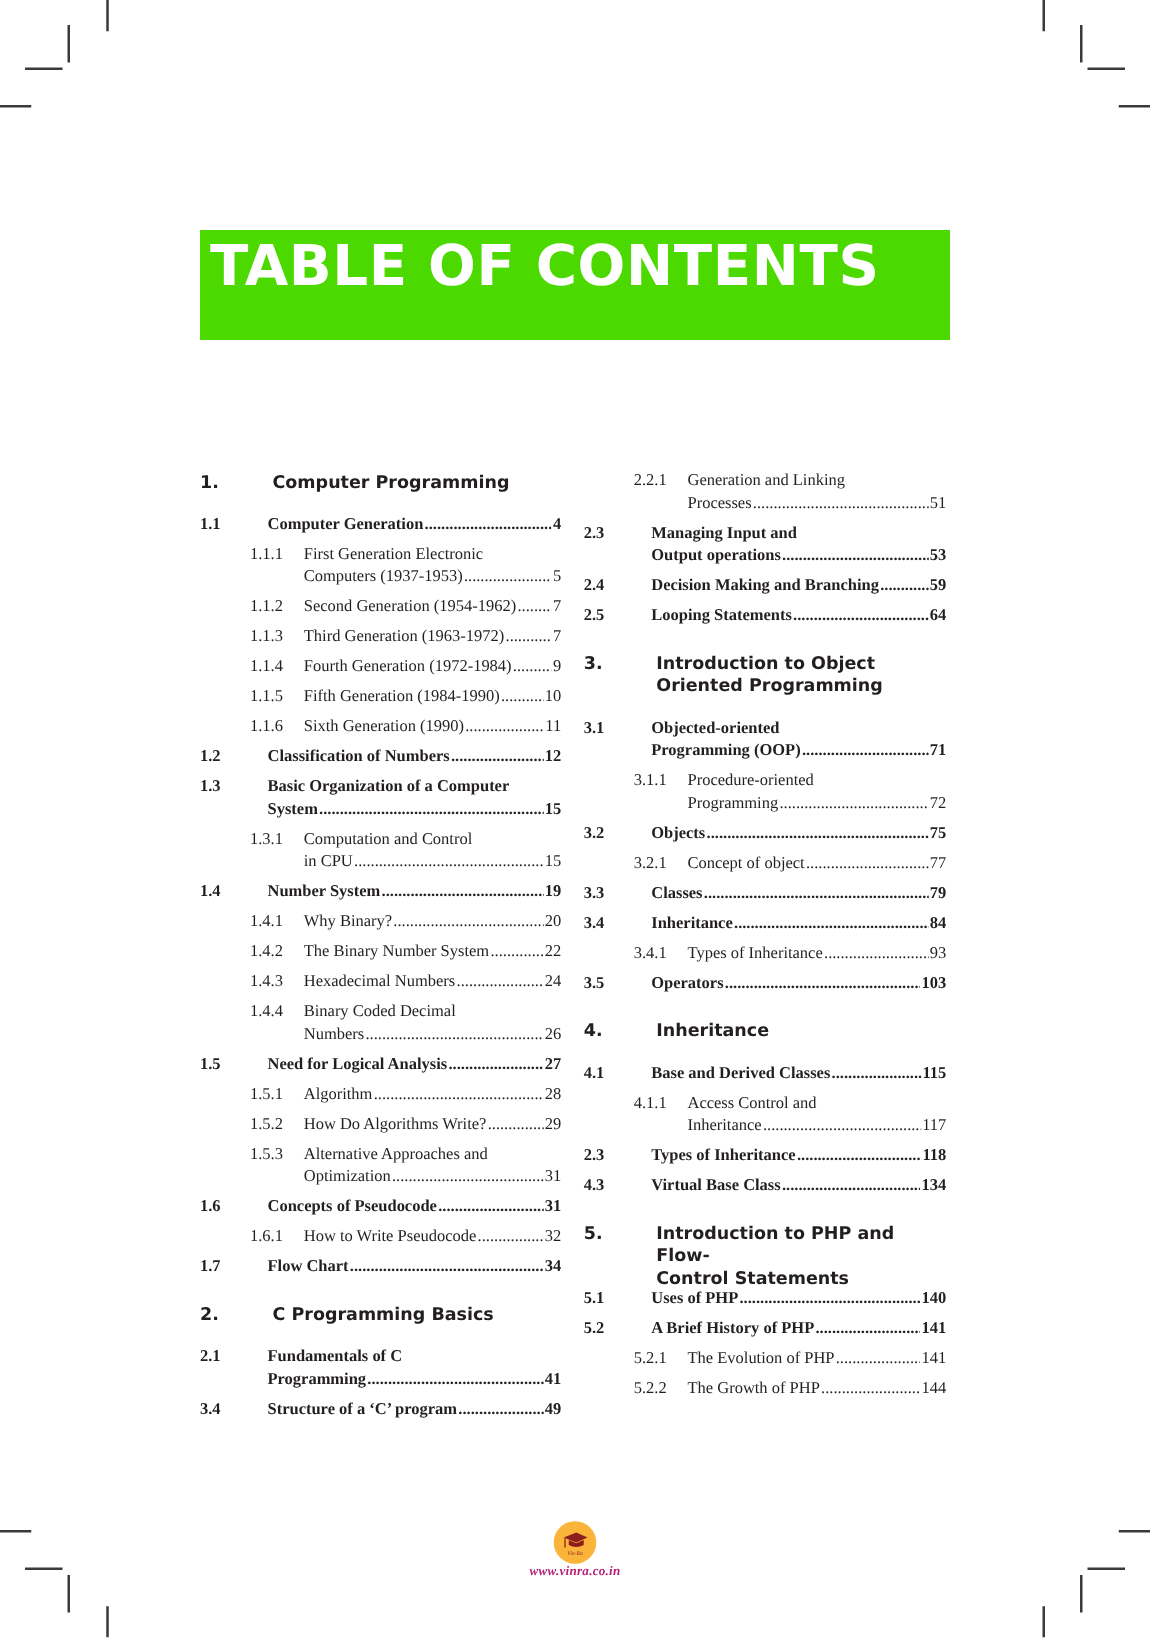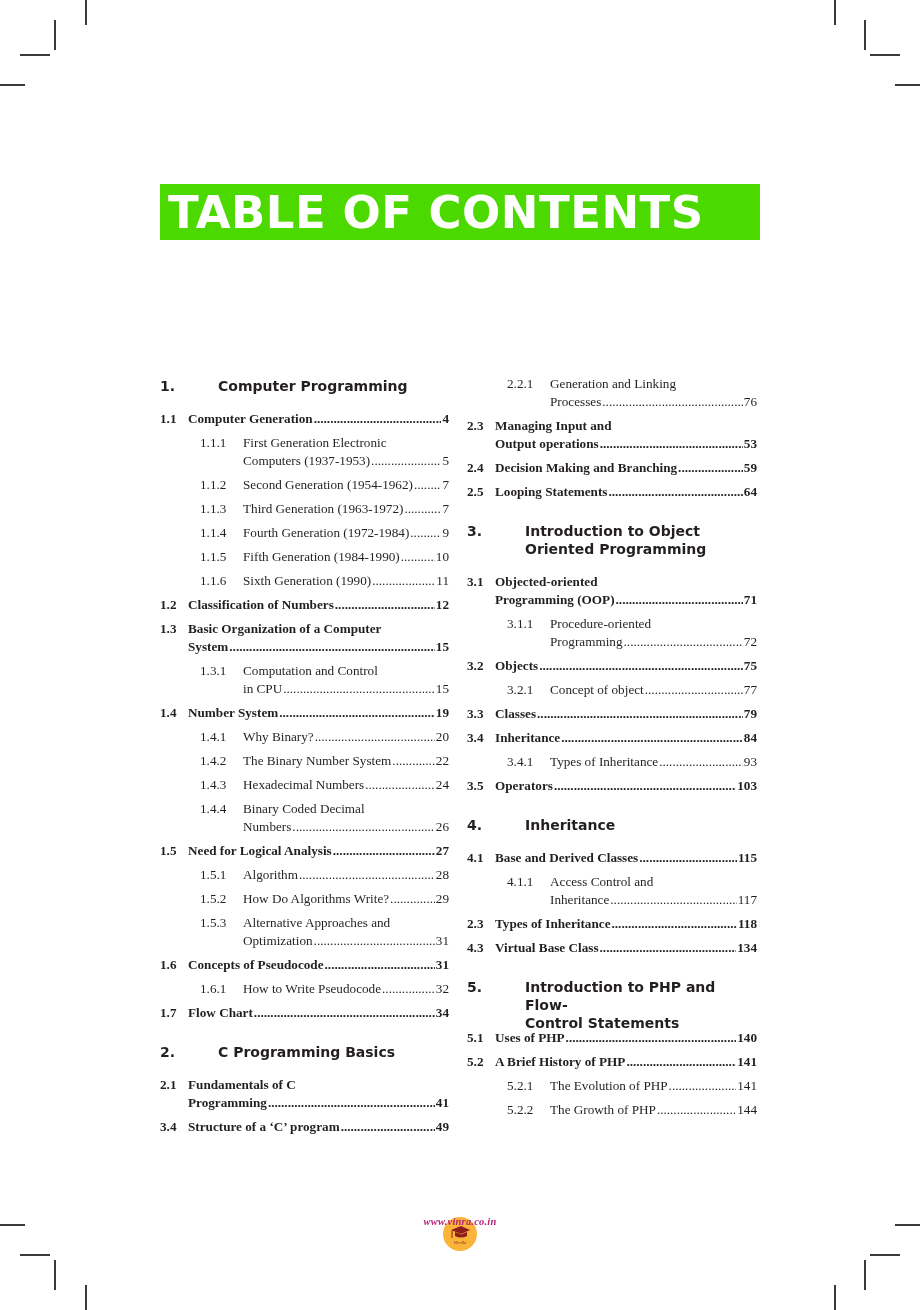--- a/index.html
+++ b/index.html
@@ -1,46 +1,46 @@
 <!DOCTYPE html>
 <html><head>
 <meta charset="utf-8">
 <style>
   html, body { margin: 0; padding: 0; background: #ffffff; }
   body { width: 920px; height: 1310px; position: relative; overflow: hidden;
          font-family: "Liberation Serif", "DejaVu Serif", serif; color: #231f20; }
   .crop { position: absolute; background: #3a3a3a; }
-  .banner { position: absolute; left: 160px; top: 184px; width: 600px; height: 56px;
+  .banner { position: absolute; left: 160px; top: 184px; width: 600px; height: 88px;
             background: #4cd900; }
   .banner-title { position: absolute; left: 8px; top: 6px; color: #ffffff;
                   font-family: "DejaVu Sans", "Liberation Sans", sans-serif; font-weight: bold;
                   font-size: 45px; letter-spacing: 0.5px; line-height: 1; transform: scaleY(1.0); }
   .col { position: absolute; top: 0; }
   .col-left { left: 160px; width: 289px; }
   .col-right { left: 467px; width: 290px; }
   .entry { position: absolute; left: 0; right: 0; font-size: 13.2px; line-height: 18px; }
   .num { position: absolute; left: 0; top: 0; }
   .txt { position: absolute; top: 0; right: 0; }
   .lvl-ch .num, .lvl-ch .txt { font-family: "DejaVu Sans", "Liberation Sans", sans-serif;
          font-weight: bold; font-size: 14px; }
   .lvl-1 { font-weight: bold; }
-  .lvl-1 .txt { left: 28px; }
+  .lvl-1 .txt { left: 54px; }
   .lvl-ch .txt { left: 42px; margin-left: 16px; }
   .lvl-2 .num { left: 40px; }
   .lvl-2 .txt { left: 83px; }
   .line { display: flex; align-items: flex-end; white-space: nowrap; }
   .line .t { flex: 0 0 auto; }
   .line .dots { flex: 1 1 auto; overflow: hidden; white-space: nowrap; letter-spacing: 0px;
                 margin: 0 1px; }
   .line .dots::before { content: "..............................................................................................................................................................................................."; }
   .line .pg { flex: 0 0 auto; }
   .logo { position: absolute; left: 443px; top: 1217px; width: 34px; height: 34px; border-radius: 50%;
           background: #fbb43a; }
   .logo svg { position: absolute; left: 0; top: 0; }
-  .url { position: absolute; left: 419px; top: 1216px; width: 82px; text-align: center;
+  .url { position: absolute; left: 419px; top: 1252px; width: 82px; text-align: center;
          font-family: "Liberation Serif", serif; font-style: italic; font-weight: bold;
          font-size: 10.5px; color: #b5247a; letter-spacing: 0.2px; }
 </style>
 </head>
 <body>
 
 <div class="crop" style="left:85px;top:0;width:2px;height:25px;"></div>
 <div class="crop" style="left:54px;top:20px;width:2px;height:30px;"></div>
 <div class="crop" style="left:20px;top:54px;width:30px;height:2px;"></div>
 <div class="crop" style="left:0;top:84px;width:25px;height:2px;"></div>
@@ -325,21 +325,21 @@
     </div>
   </div>
 <div class="col col-right" id="col-right">
     <div class="entry lvl-2" style="top: 375px;">
       <span class="num">2.2.1</span>
       <div class="txt">
         <div class=""><span class="t">Generation and Linking</span></div>
         <div class="line">
           <span class="t">Processes</span>
           <span class="dots"></span>
-          <span class="pg">76</span>
+          <span class="pg">51</span>
         </div>
       </div>
     </div>
     <div class="entry lvl-1" style="top: 417px;">
       <span class="num">2.3</span>
       <div class="txt">
         <div class=""><span class="t">Managing Input and</span></div>
         <div class="line">
           <span class="t">Output operations </span>
           <span class="dots"></span>

